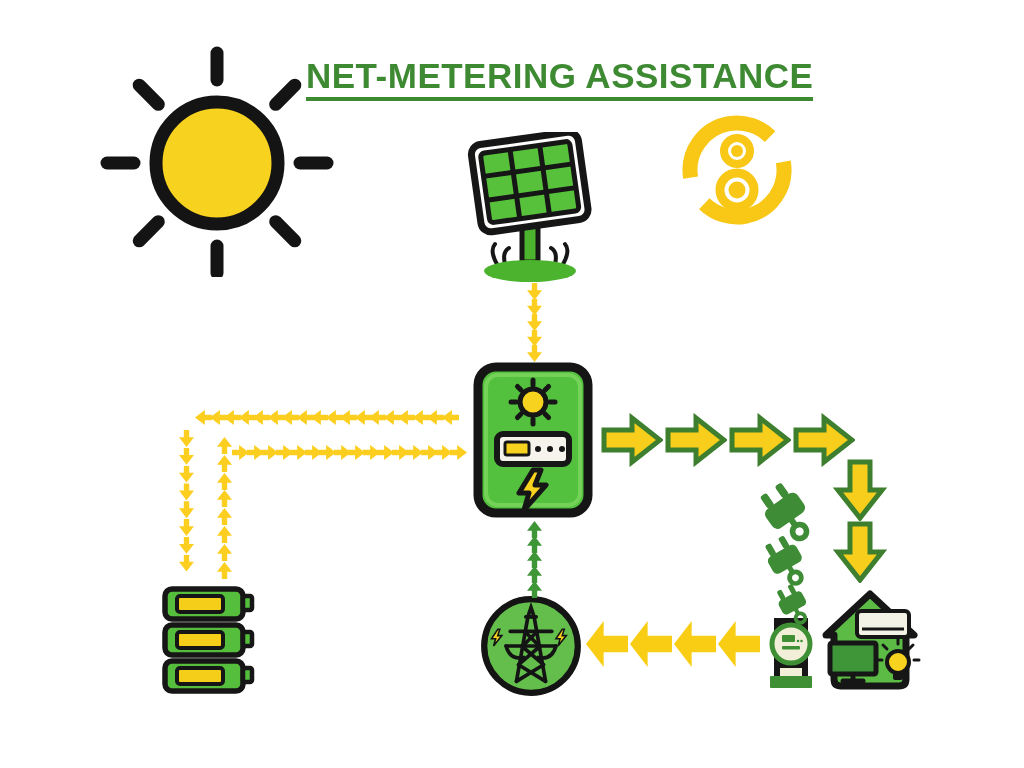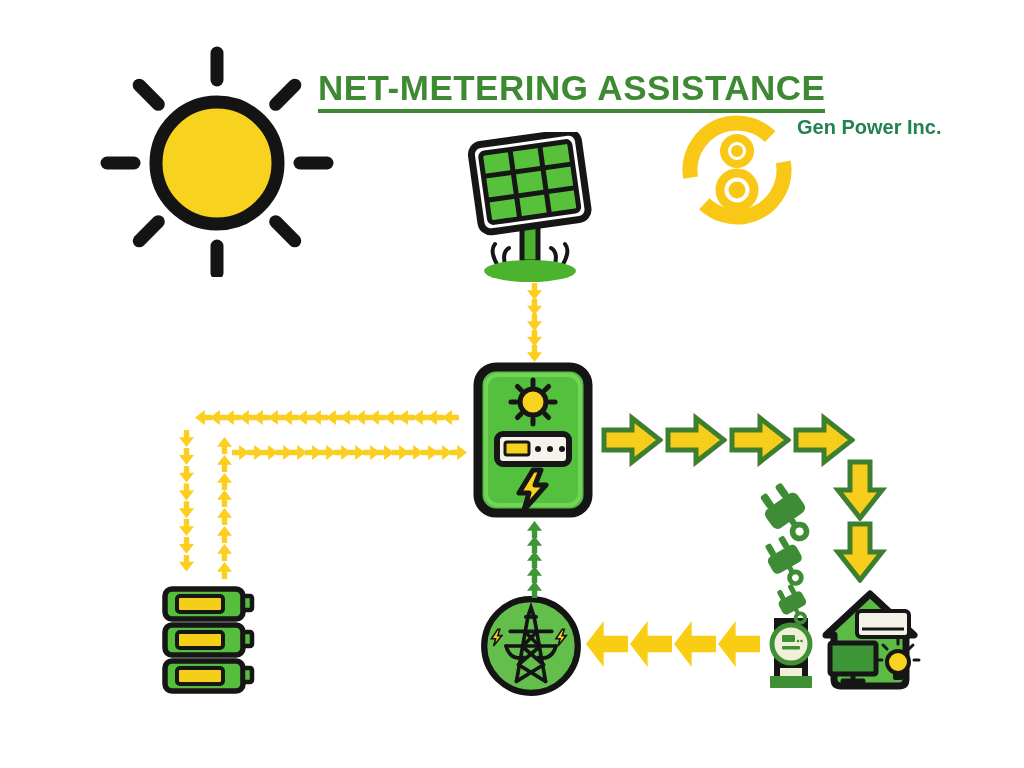--- a/index.html
+++ b/index.html
@@ -1,21 +1,21 @@
 <!DOCTYPE html>
 <html><head>
 <meta charset="utf-8">
 <style>
   html,body{margin:0;padding:0;background:#fff;}
   .canvas{position:relative;width:1024px;height:768px;background:#fff;overflow:hidden;
           font-family:"Liberation Sans",sans-serif;}
   .abs{position:absolute;}
 
   
-  .title{position:absolute;left:302px;top:52px;margin:16px;font-size:35px;font-weight:bold;
+  .title{position:absolute;left:302px;top:52px;margin:4px;font-size:35px;font-weight:bold;
          color:#3E8A33;letter-spacing:.5px;border-bottom:4px solid #3E8A33;padding-bottom:1px;}
 
   
   .logo{position:absolute;left:681px;top:114px;display:flex;align-items:flex-start;}
   .logo-mark{width:112px;height:112px;}
   .logo-text{margin-left:4px;display:flex;flex-direction:column;align-items:center;}
   .logo-acronym{font-size:74px;line-height:80px;font-weight:bold;color:#1E6B45;letter-spacing:1px;}
   .logo-company{font-size:20px;font-weight:600;color:#23804F;margin-top:2px;white-space:nowrap;}
 
   
@@ -84,21 +84,20 @@
 
   <div class="logo">
     <svg class="logo-mark" viewBox="0 0 112 112">
       <circle cx="56" cy="56" r="47" fill="none" stroke="#F9C716" stroke-width="15" stroke-dasharray="118 30" transform="rotate(-10 56 56)"></circle>
       <circle cx="56" cy="37" r="13" fill="#fff" stroke="#F9C716" stroke-width="8"></circle>
       <circle cx="56" cy="76" r="17" fill="#fff" stroke="#F9C716" stroke-width="9"></circle>
       <circle cx="56" cy="37" r="6" fill="#F9C716"></circle>
       <circle cx="56" cy="76" r="8.5" fill="#F9C716"></circle>
     </svg>
     <div class="logo-text">
-      <span class="logo-company">Gen Power Inc.</span>
     </div>
   </div>
 
   <svg class="abs" style="left:473px;top:362px" width="120" height="156" viewBox="0 0 120 156">
     <rect x="5" y="5" width="110" height="146" rx="18" fill="#53C03E" stroke="#151515" stroke-width="9"></rect>
     <rect x="13" y="13" width="94" height="130" rx="12" fill="none" stroke="#8FE06F" stroke-width="4" opacity="0.55"></rect>
     <g stroke="#161616" stroke-width="5" stroke-linecap="round">
       <line x1="60" y1="18" x2="60" y2="23" transform="rotate(0 60 40)"></line>
       <line x1="60" y1="18" x2="60" y2="23" transform="rotate(45 60 40)"></line>
       <line x1="60" y1="18" x2="60" y2="23" transform="rotate(90 60 40)"></line>

